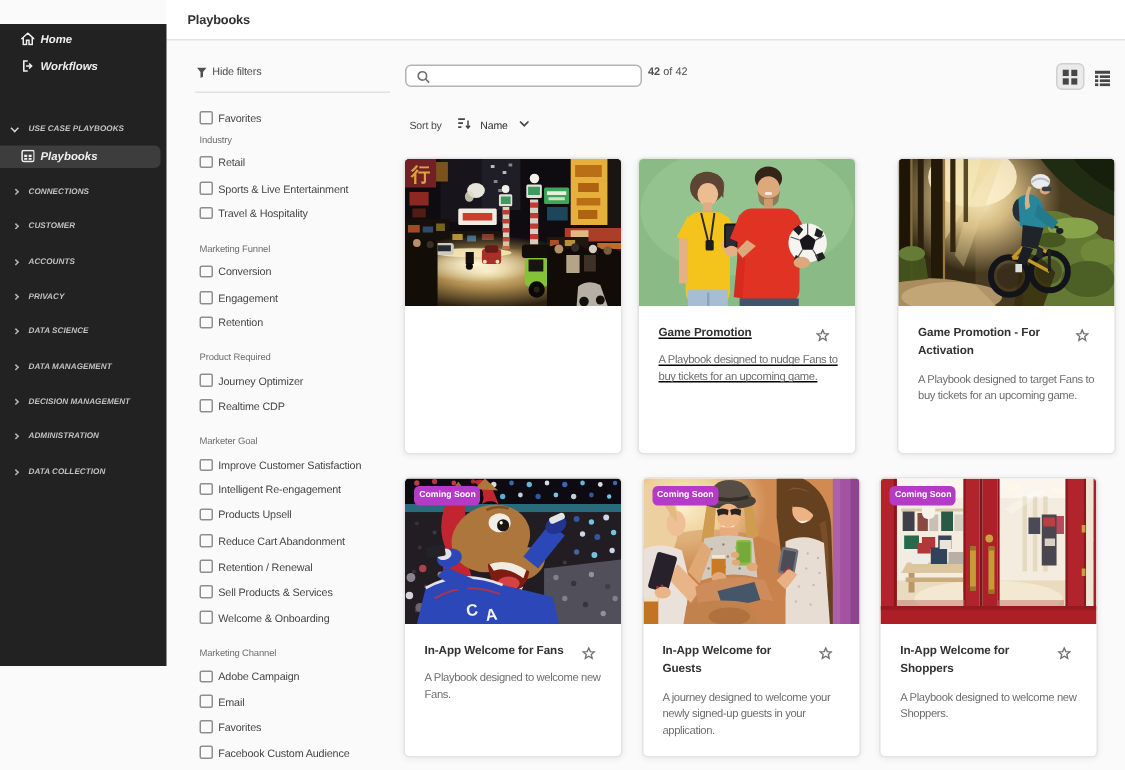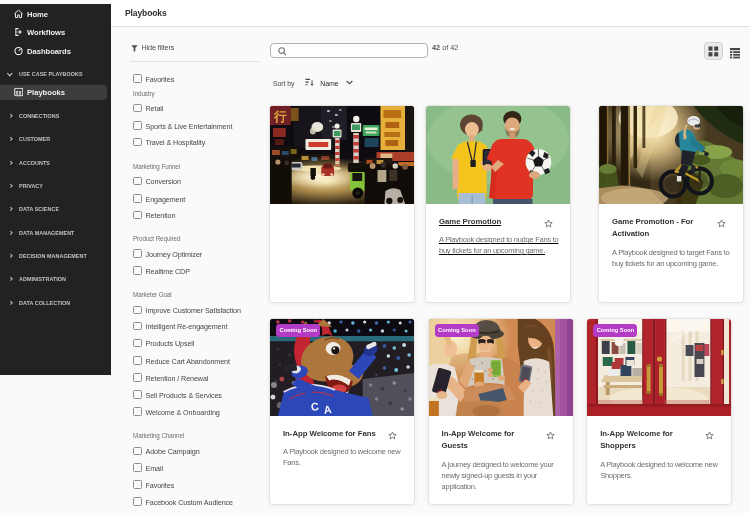--- a/index.html
+++ b/index.html
@@ -1,19 +1,19 @@
 <!DOCTYPE html>
 <html><head>
 <meta charset="utf-8">
 <style>
 * { margin:0; padding:0; box-sizing:border-box; }
 html,body { width:750px; height:513px; overflow:hidden; background:#fafafa;
   font-family:"Liberation Sans", sans-serif; position:relative; }
 
-#sidebar { position:absolute; left:0; top:4px; width:111px; height:371px; background:#222222; z-index:5; }
+#sidebar { position:absolute; left:0; top:16px; width:111px; height:428px; background:#222222; z-index:5;font-style:italic; }
 .nav-item { position:absolute; left:0; width:111px; height:19px; color:#efefef; font-size:7.6px; font-weight:700; }
 .nav-item .txt { position:absolute; left:27px; top:50%; transform:translateY(-50%); white-space:nowrap; }
 .nav-item svg { position:absolute; left:13.5px; top:50%; transform:translateY(-50%); }
 .nav-caps { position:absolute; left:0; width:111px; height:14px; color:#c2c2c2; font-size:5.4px; font-weight:700; letter-spacing:0.05px; }
 .nav-caps .txt { position:absolute; top:50%; transform:translateY(-50%); white-space:nowrap; }
 .chev-r { position:absolute; left:8.5px; top:50%; width:3.2px; height:3.2px; border-right:1.1px solid #b5b5b5; border-top:1.1px solid #b5b5b5; transform:translateY(-50%) rotate(45deg); }
 .chev-d { position:absolute; left:8px; top:50%; width:3.6px; height:3.6px; border-right:1.2px solid #d5d5d5; border-bottom:1.2px solid #d5d5d5; transform:translateY(-70%) rotate(45deg); }
 #sel-item { position:absolute; left:0; top:80.7px; width:107px; height:15.3px; background:#3d3d3d; border-radius:0 4px 4px 0; }
 
 #hdr { position:absolute; left:111px; top:0; right:0; height:27px; background:#ffffff; border-bottom:1px solid #e1e1e1; z-index:2;}
@@ -51,27 +51,20 @@
     <svg width="9" height="9" viewBox="0 0 12 12">
         <path d="M6 0.8 L11.2 5.6 L10 5.6 L10 10.8 L7.1 10.8 L7.1 7.2 L4.9 7.2 L4.9 10.8 L2 10.8 L2 5.6 L0.8 5.6 Z" fill="none" stroke="#efefef" stroke-width="1.3"></path>
       </svg>
     <span class="txt">Home</span>
   </div>
   <div class="nav-item" style="top:18.2px;">
     <svg width="9" height="9" viewBox="0 0 12 12">
         <path d="M6 1.5 h-3.5 v9 h3.5 M4.5 6 h4.4 M7.2 3.8 L9.4 6 L7.2 8.2" stroke="#efefef" stroke-width="1.4" fill="none"></path>
       </svg>
     <span class="txt">Workflows</span>
-  </div>
-  <div class="nav-item" style="top:37.3px;">
-    <svg width="9" height="9" viewBox="0 0 12 12">
-        <circle cx="6" cy="6" r="4.8" fill="none" stroke="#efefef" stroke-width="1.4"></circle>
-        <path d="M6 6 L8.8 3.2" stroke="#efefef" stroke-width="1.4"></path>
-      </svg>
-    <span class="txt">Dashboards</span>
   </div>
   <div class="nav-caps" style="top:63.2px;">
     <span class="chev-d"></span>
     <span class="txt" style="left:19px;">USE CASE PLAYBOOKS</span>
   </div>
   <div class="nav-item" style="top:78.9px; height:19px;">
     <svg width="9.5" height="8.5" viewBox="0 0 12 11">
         <rect x="0.8" y="0.8" width="10.4" height="9.4" rx="1.4" fill="none" stroke="#efefef" stroke-width="1.3"></rect>
         <rect x="2.6" y="4.4" width="2.6" height="2" fill="#efefef"></rect>
         <rect x="6.4" y="4.4" width="2.6" height="2" fill="#efefef"></rect>

